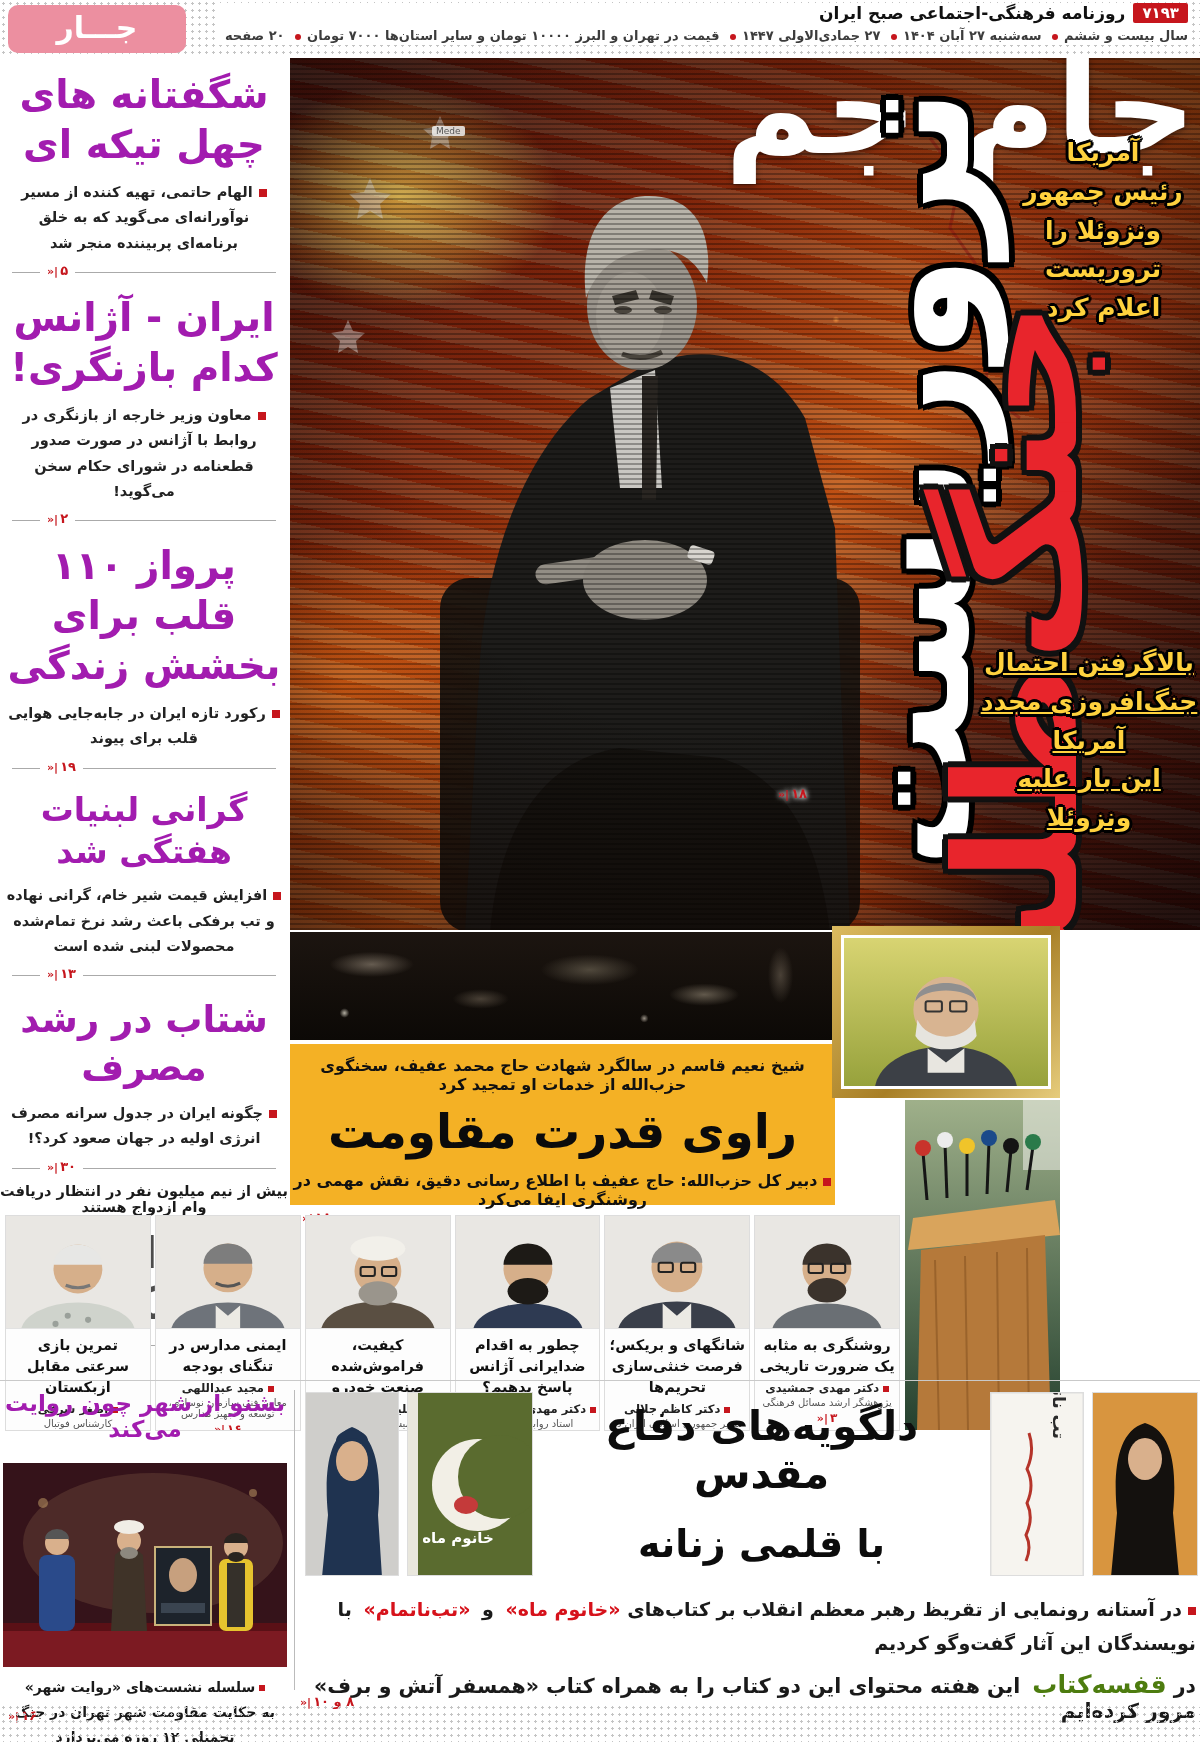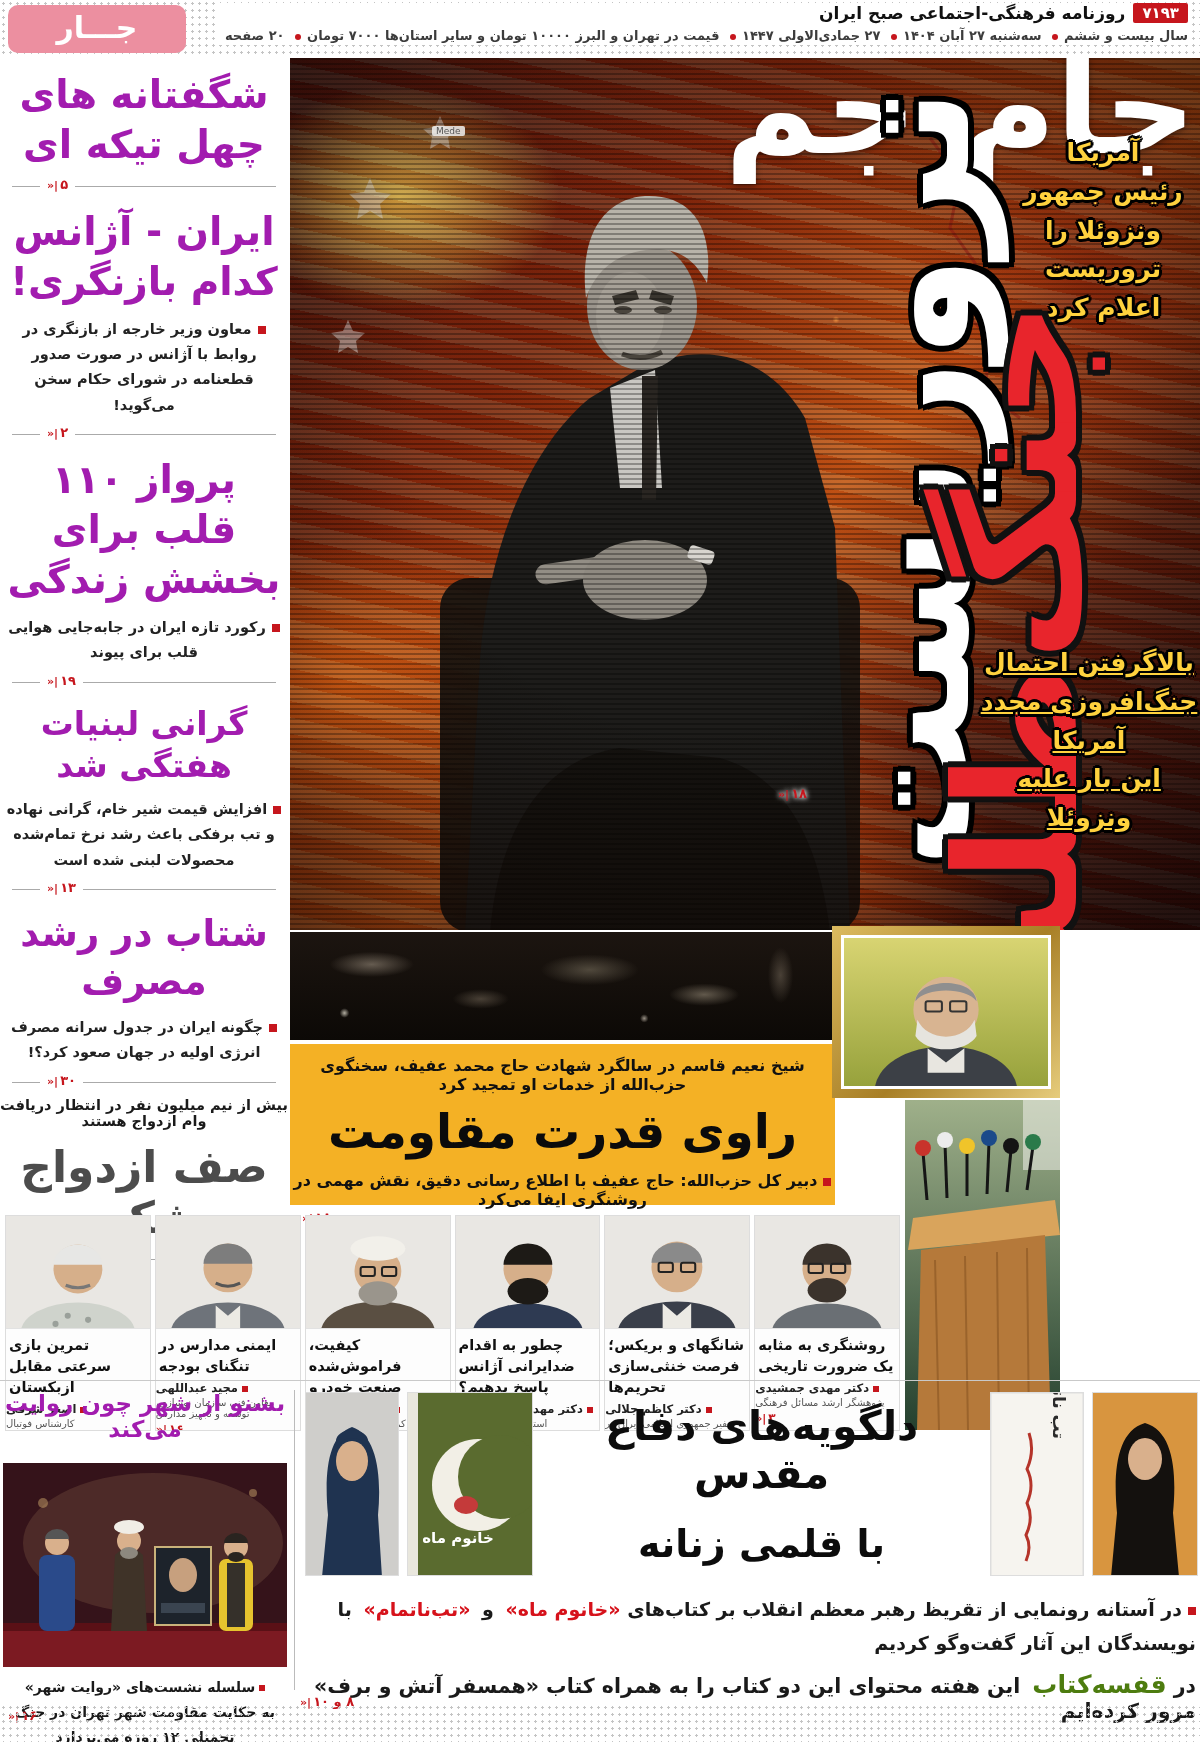--- a/index.html
+++ b/index.html
@@ -73,21 +73,21 @@
   .ybox h1{margin:10px 0 12px 0;font-size:47px;font-weight:bold;color:#0b0b0b;}
   .ybox .sub{font-size:16px;font-weight:bold;color:#111;}
   .ymark{left:302px;top:1210px;}
   .vrule{width:1px;background:#bbb;}
   
   .frame{left:832px;top:926px;width:228px;height:172px;background:linear-gradient(135deg,#dcbb60,#a87f26 55%,#e6cc7c);padding:9px;box-sizing:border-box;}
   .frame .inner{border:3px solid #fff;height:100%;box-sizing:border-box;overflow:hidden;}
   .podium{left:905px;top:1100px;width:155px;height:330px;overflow:hidden;}
   
   .ops{left:5px;top:1215px;width:895px;height:216px;display:flex;gap:4px;direction:rtl;}
-  .op{flex:1;background:#fdfdfd;border:1px solid #ddd;text-align:left;overflow:hidden;}
+  .op{flex:1;background:#fdfdfd;border:1px solid #ddd;text-align:center;overflow:hidden;}
   .op .ph{height:112px;background:#e9e7e3;border-bottom:1px solid #e2e2e2;}
   .op .ph svg{display:block;width:100%;height:100%;}
   .op .t{font-size:14.5px;font-weight:bold;color:#111;line-height:1.45;margin:6px 3px 4px 3px;}
   .op .n{font-size:11.5px;font-weight:bold;color:#222;}
   .op .r{font-size:10px;color:#555;margin-top:2px;}
   .op .pgmark{display:block;margin-top:3px;font-size:12px;}
   
   .botline{left:0;top:1380px;width:1200px;height:0;border-top:1px solid #c9c9c9;}
   .vline2{left:294px;top:1390px;height:300px;}
   .city{left:0;top:1386px;width:290px;text-align:center;}
@@ -174,20 +174,21 @@
       <div>بالاگرفتن احتمال</div>
       <div>جنگ‌افروزی مجدد آمریکا</div>
       <div>این بار علیه ونزوئلا</div>
     </div>
     <div class="abs leadpg pgmark"><span>۱۸</span><span class="suf">|«</span></div>
   </div>
 
   <div class="abs leftcol">
     <div class="story">
       <h2>شگفتانه های چهل تیکه ای</h2>
+      <div class="sub"><span class="sq"></span><span>الهام حاتمی، تهیه کننده از مسیر نوآورانه‌ای می‌گوید که به خلق برنامه‌ای پربیننده منجر شد</span></div>
     </div>
     <div class="hr">
         <span class="pgmark"><span>۵</span><span class="suf">|«</span></span>
       </div>
 
     <div class="story">
       <h2>ایران - آژانس کدام بازنگری!</h2>
       <div class="sub"><span class="sq"></span><span>معاون وزیر خارجه از بازنگری در روابط با آژانس در صورت صدور قطعنامه در شورای حکام سخن می‌گوید!</span></div>
     </div>
     <div class="hr">

